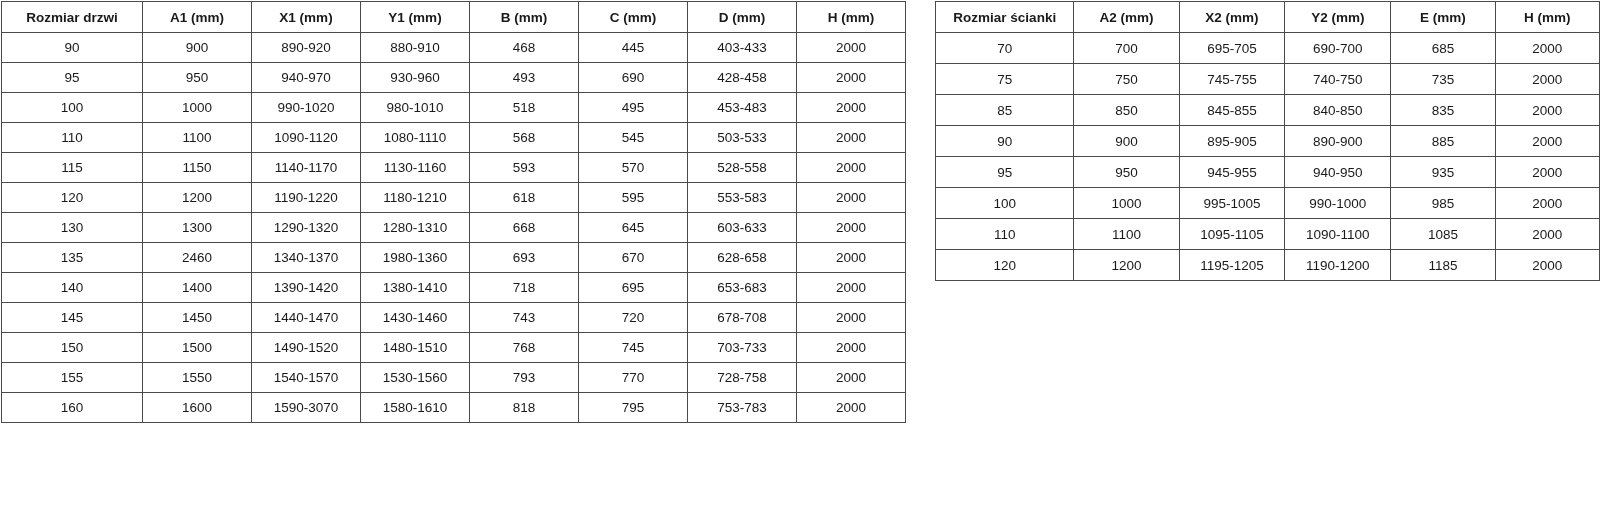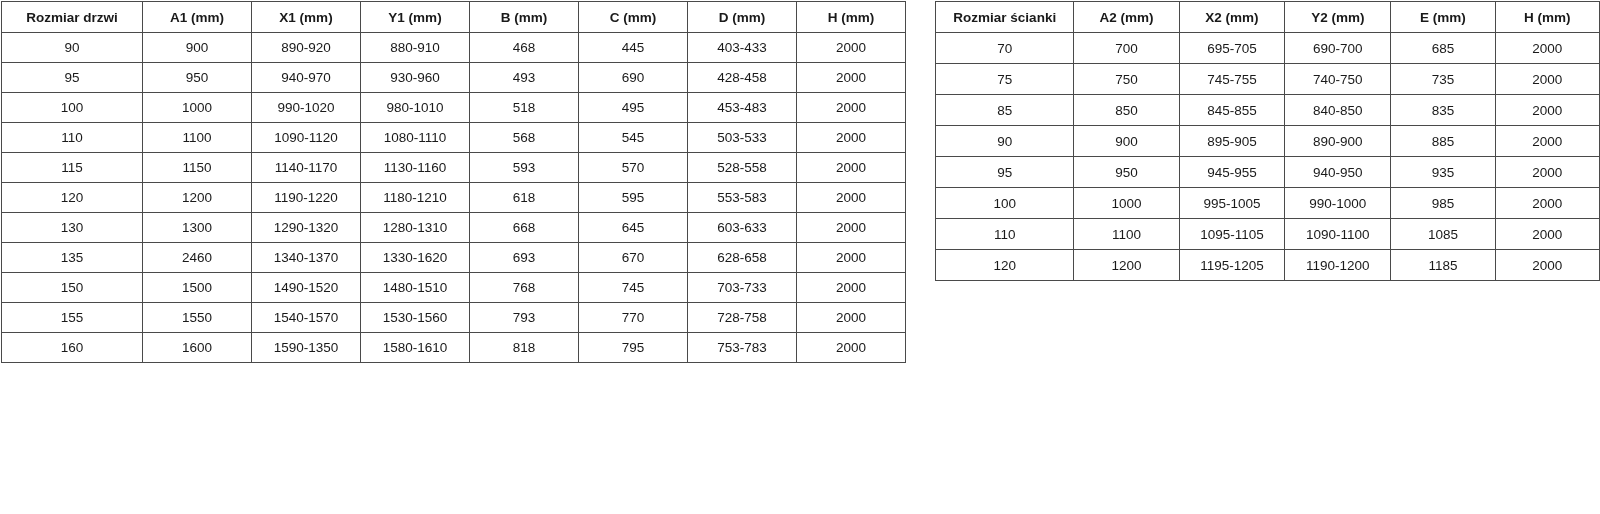--- a/index.html
+++ b/index.html
@@ -130,24 +130,44 @@
           <td>1280-1310</td>
           <td>668</td>
           <td>645</td>
           <td>603-633</td>
           <td>2000</td>
         </tr>
         <tr>
           <td>135</td>
           <td>2460</td>
           <td>1340-1370</td>
-          <td>1330-1620</td>
+          <td>1980-1360</td>
           <td>693</td>
           <td>670</td>
           <td>628-658</td>
+          <td>2000</td>
+        </tr>
+        <tr>
+          <td>140</td>
+          <td>1400</td>
+          <td>1390-1420</td>
+          <td>1380-1410</td>
+          <td>718</td>
+          <td>695</td>
+          <td>653-683</td>
+          <td>2000</td>
+        </tr>
+        <tr>
+          <td>145</td>
+          <td>1450</td>
+          <td>1440-1470</td>
+          <td>1430-1460</td>
+          <td>743</td>
+          <td>720</td>
+          <td>678-708</td>
           <td>2000</td>
         </tr>
         <tr>
           <td>150</td>
           <td>1500</td>
           <td>1490-1520</td>
           <td>1480-1510</td>
           <td>768</td>
           <td>745</td>
           <td>703-733</td>
@@ -159,21 +179,21 @@
           <td>1540-1570</td>
           <td>1530-1560</td>
           <td>793</td>
           <td>770</td>
           <td>728-758</td>
           <td>2000</td>
         </tr>
         <tr>
           <td>160</td>
           <td>1600</td>
-          <td>1590-1350</td>
+          <td>1590-3070</td>
           <td>1580-1610</td>
           <td>818</td>
           <td>795</td>
           <td>753-783</td>
           <td>2000</td>
         </tr>
       </tbody>
   </table>
 
   <table id="walls-table" class="spec">

